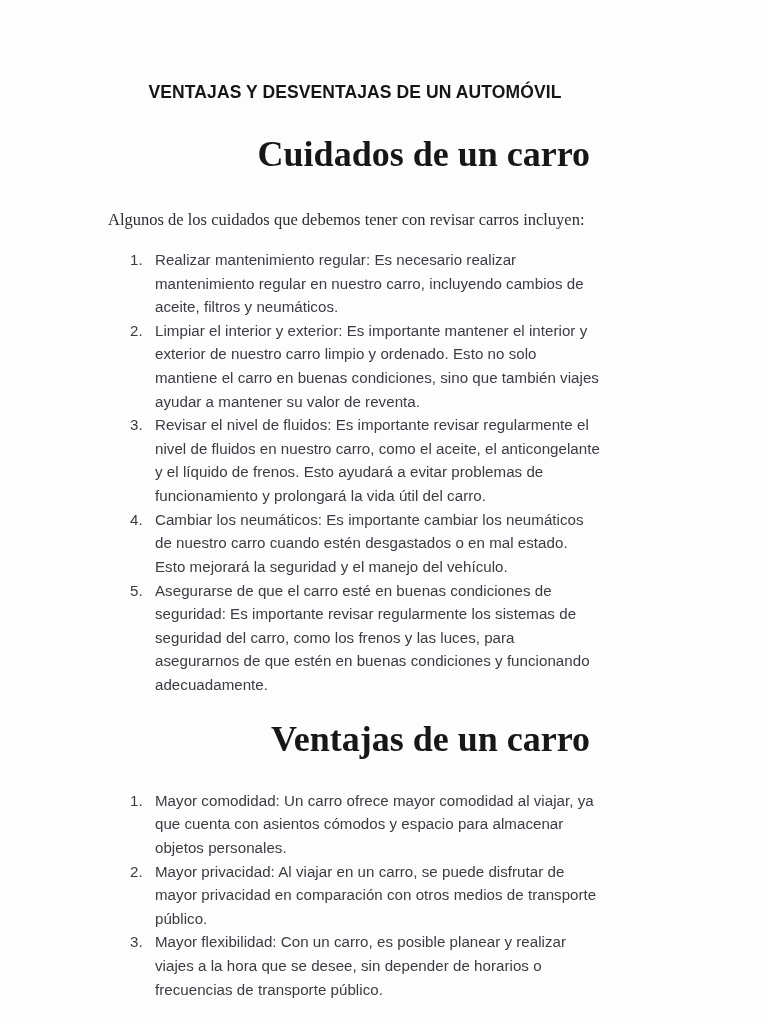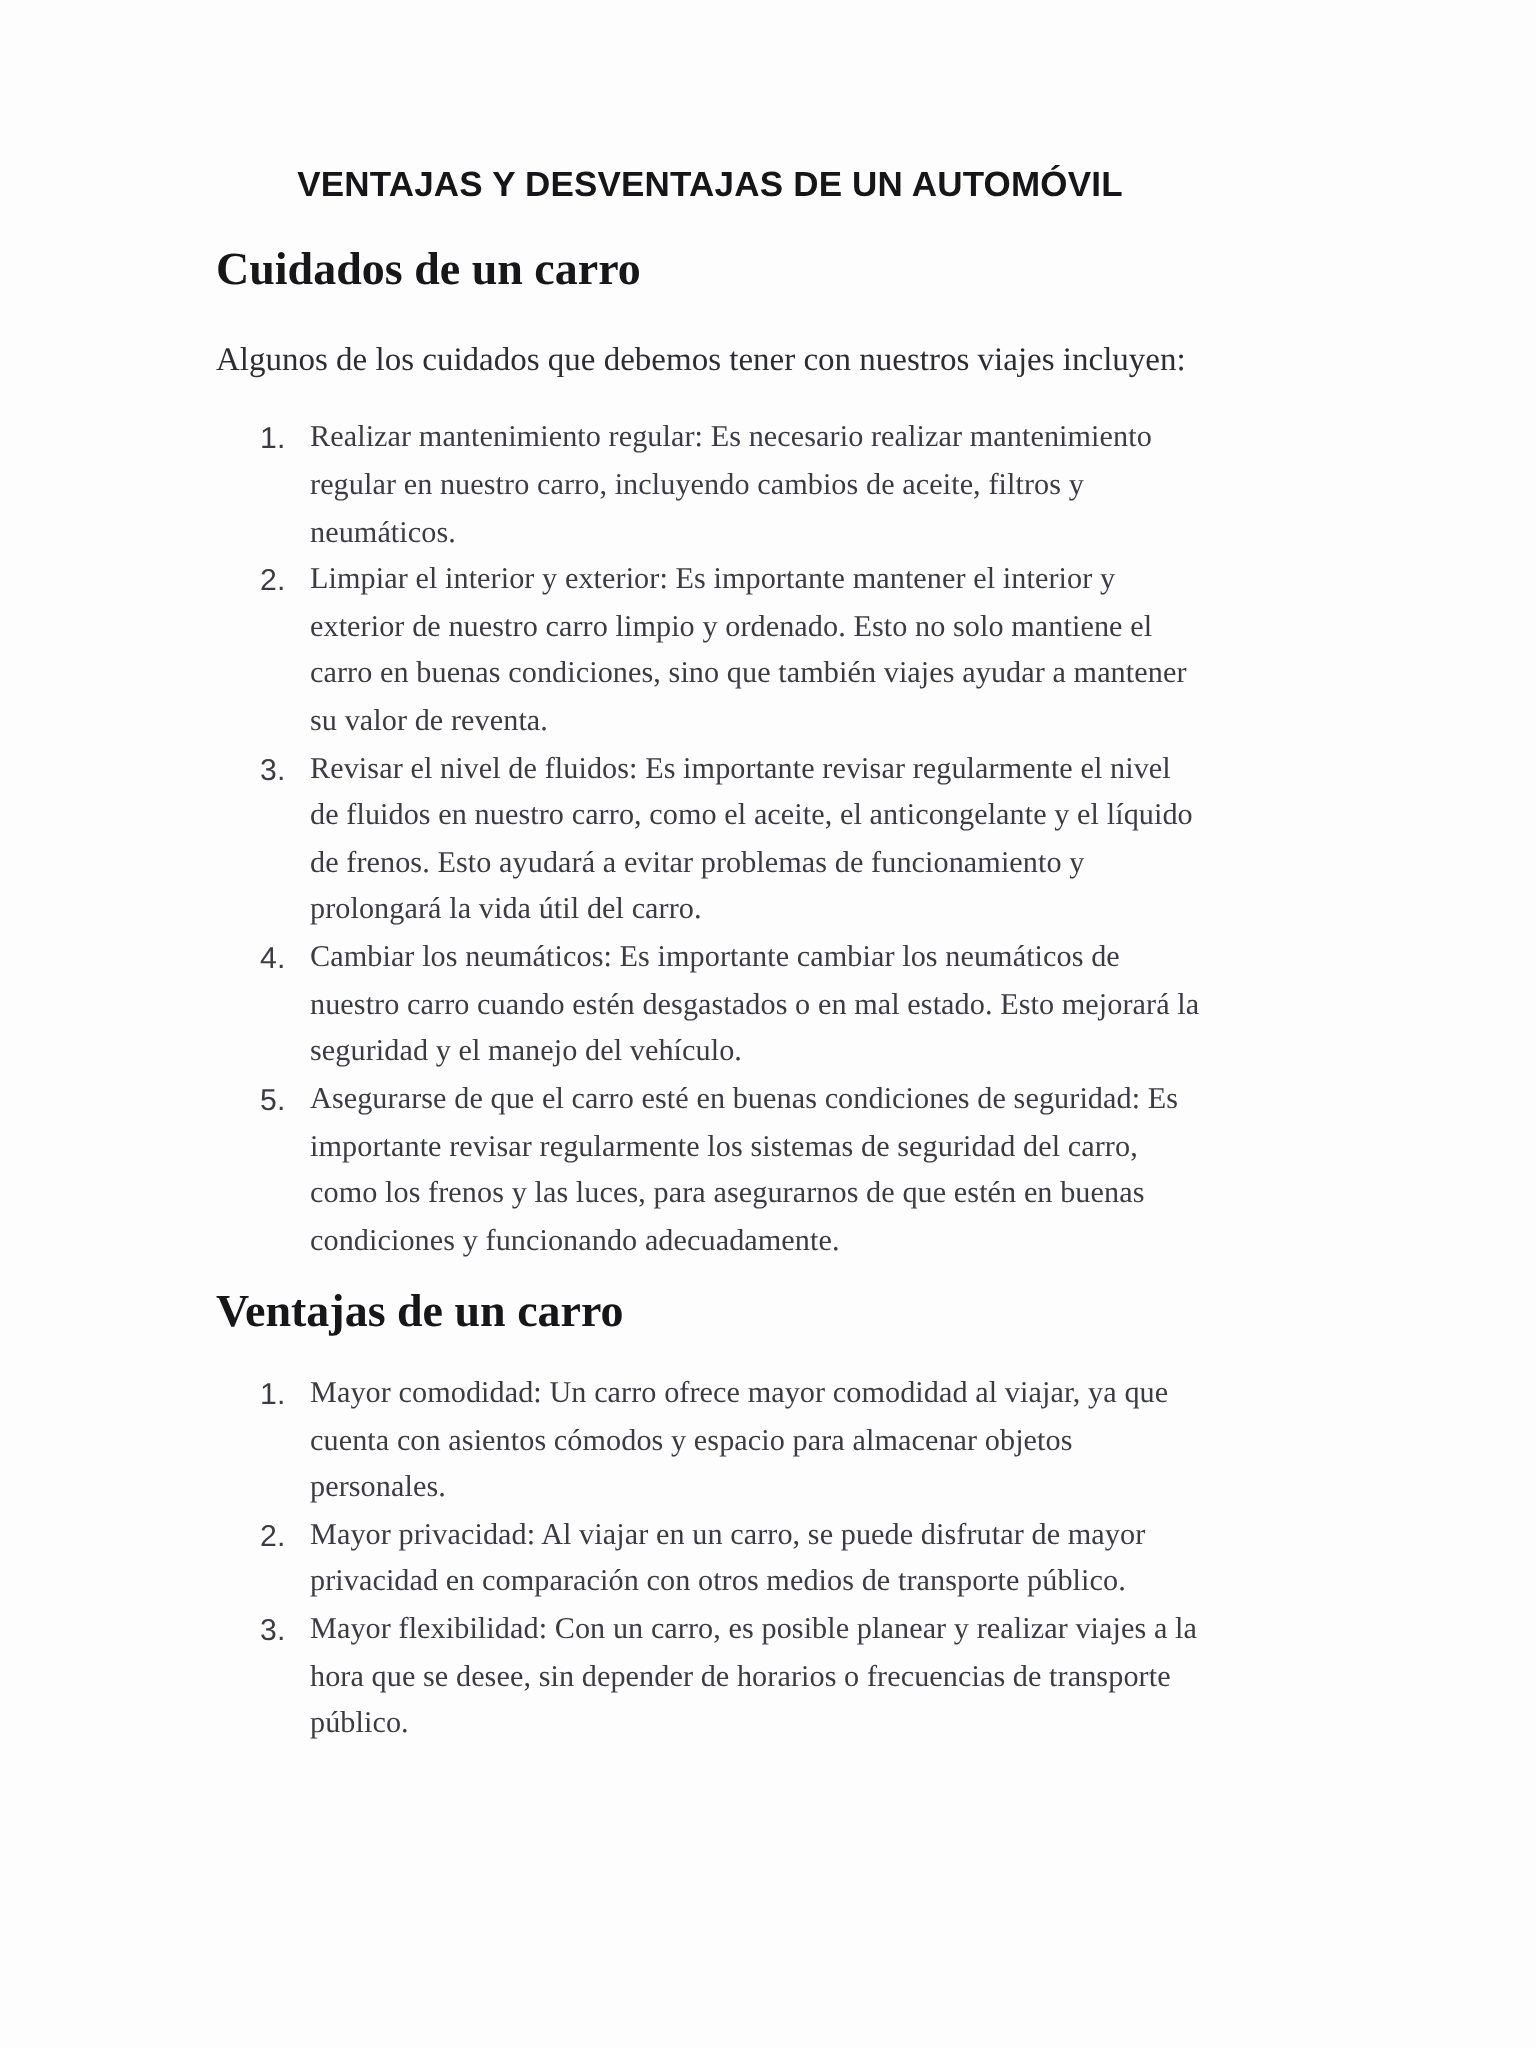--- a/index.html
+++ b/index.html
@@ -32,26 +32,27 @@
     font-family: "Liberation Sans", sans-serif;
     font-weight: bold;
     font-size: 17.5px;
     letter-spacing: 0.1px;
     color: #161618;
     line-height: 1.25;
   }
 
   
   .section-heading {
-    margin: 0;
+    margin: 12px;
     font-family: "Liberation Serif", serif;
     font-weight: bold;
-    font-size: 23px;
+    font-size: 36px;
     color: #17171a;
     line-height: 1.2;
+    text-align: right;
   }
   .heading-cuidados { padding-top: 17px; }
   .heading-ventajas { padding-top: 9px; }
 
   
   .para-sans {
     margin: 0;
     padding-top: 18px;
     font-family: "Liberation Sans", sans-serif;
     font-size: 15.4px;
@@ -78,21 +79,21 @@
     counter-reset: item;
   }
   ol.doc-list.list-cuidados { padding-top: 16px; }
   ol.doc-list.list-ventajas { padding-top: 16px; }
 
   ol.doc-list > li {
     position: relative;
     counter-increment: item;
     padding-left: 47px;
     margin: 0 0 0 0;
-    font-family: Liberation Serif, serif;
+    font-family: Liberation Sans, sans-serif;
     font-size: 15.1px;
     color: #3b3b43;
     line-height: 1.565;
     letter-spacing: 0.04px;
   }
   ol.doc-list > li::before {
     content: counter(item) ".";
     position: absolute;
     left: 22px;
     top: 0;
@@ -104,21 +105,21 @@
 </head>
 <body>
 
 <div class="page">
 
   <h1 class="doc-title">VENTAJAS Y DESVENTAJAS DE UN AUTOMÓVIL</h1>
 
   <h2 class="section-heading heading-cuidados">Cuidados de un carro</h2>
 
 
-  <p class="para-serif">Algunos de los cuidados que debemos tener con nuestros viajes incluyen:</p>
+  <p class="para-serif">Algunos de los cuidados que debemos tener con revisar carros incluyen:</p>
 
   <ol class="doc-list list-cuidados">
     <li>Realizar mantenimiento regular: Es necesario realizar mantenimiento regular en nuestro carro, incluyendo cambios de aceite, filtros y neumáticos.</li>
     <li>Limpiar el interior y exterior: Es importante mantener el interior y exterior de nuestro carro limpio y ordenado. Esto no solo mantiene el carro en buenas condiciones, sino que también viajes ayudar a mantener su valor de reventa.</li>
     <li>Revisar el nivel de fluidos: Es importante revisar regularmente el nivel de fluidos en nuestro carro, como el aceite, el anticongelante y el líquido de frenos. Esto ayudará a evitar problemas de funcionamiento y prolongará la vida útil del carro.</li>
     <li>Cambiar los neumáticos: Es importante cambiar los neumáticos de nuestro carro cuando estén desgastados o en mal estado. Esto mejorará la seguridad y el manejo del vehículo.</li>
     <li>Asegurarse de que el carro esté en buenas condiciones de seguridad: Es importante revisar regularmente los sistemas de seguridad del carro, como los frenos y las luces, para asegurarnos de que estén en buenas condiciones y funcionando adecuadamente.</li>
   </ol>
 
   <h2 class="section-heading heading-ventajas">Ventajas de un carro</h2>

